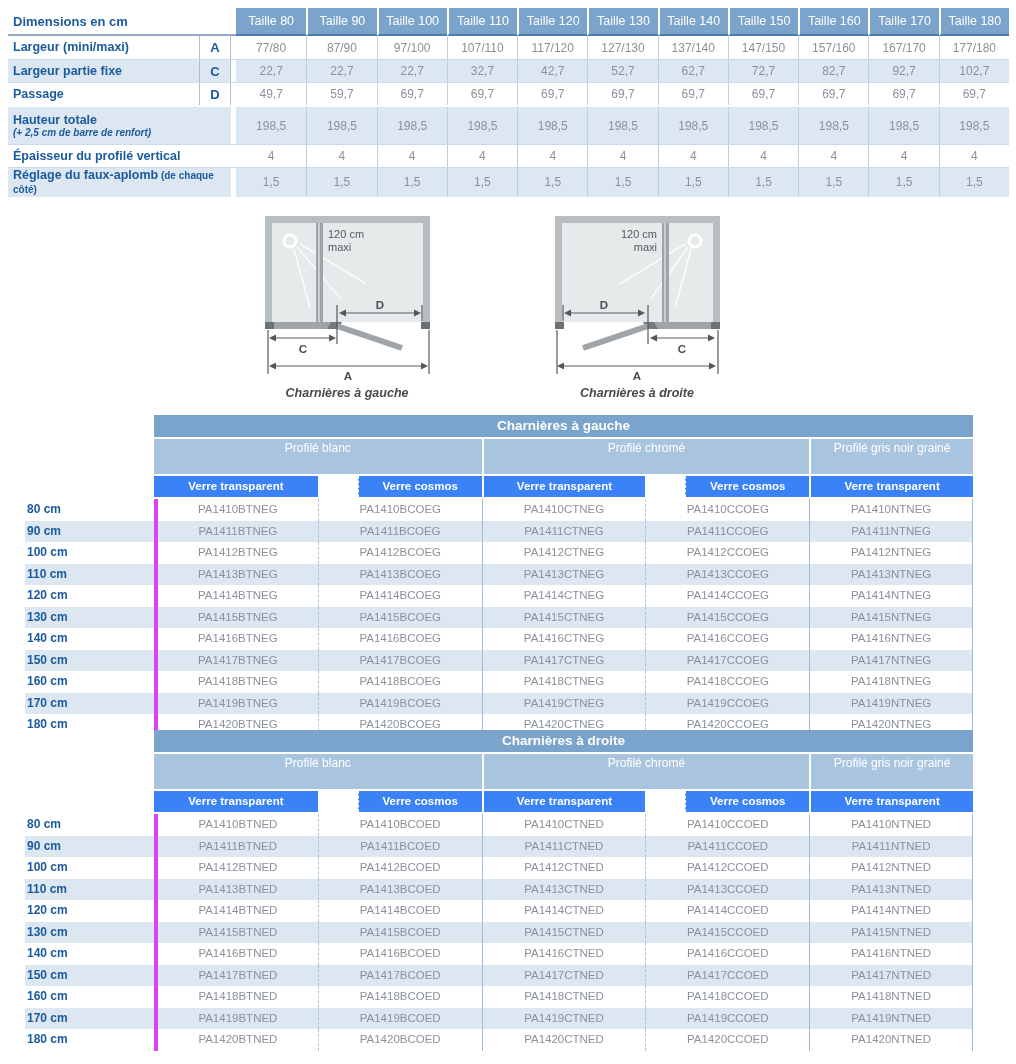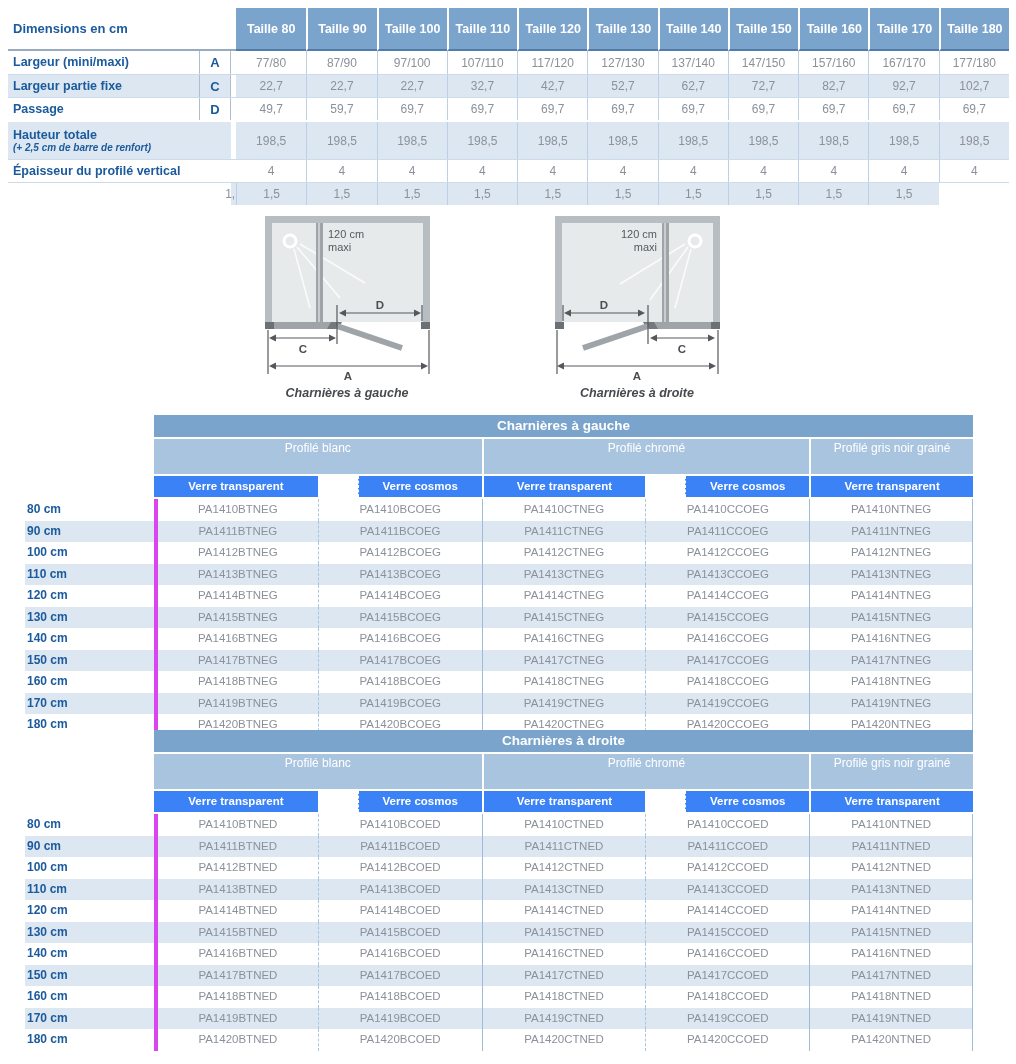--- a/index.html
+++ b/index.html
@@ -4,31 +4,31 @@
 <style>
   * { box-sizing: border-box; margin: 0; padding: 0; }
   html,body { width:1016px; height:1064px; background:#fff;
     font-family:"Liberation Sans", sans-serif; position:relative; overflow:hidden; }
 
   
   .dim-table { position:absolute; left:8px; top:8px; width:1001px; }
   .dtr { display:grid; align-items:stretch; }
   .dtr.with-letter { grid-template-columns:191px 32px 5px repeat(11,1fr); }
   .dtr.wide { grid-template-columns:223px 5px repeat(11,1fr); }
-  .dt-header { height:43px; }
+  .dt-header { height:28px; }
   .dt-row { height:23px; }
   .dt-tall { height:37px; }
   .dt-gap { margin-top:2px; }
   .line-top { border-top:1px solid #ccdbeb; }
   .dtr.stripe > div:not(.gap) { background:#dce7f1; }
   .dt-label-head { display:flex; align-items:center; padding-left:5px; color:#1b5a9c;
      font-weight:700; font-size:13px; border-bottom:2px solid #96abbf; }
   .dt-header .gap { border-bottom:2px solid #96abbf; }
   .dt-size-head { display:flex; align-items:center; justify-content:center;
-     background:#7ba4cc; color:#fff; font-weight:700; font-size:12.5px;
+     background:#7ba4cc; color:#fff; font-weight:400; font-size:12.5px;
      border-bottom:2px solid #4f7cab; }
   .dt-size-head.sep { border-left:2px solid #fff; }
   .dt-label { display:flex; flex-direction:column; justify-content:center;
      padding-left:5px; color:#1b5a9c; font-weight:700; font-size:12.5px; line-height:1.15; }
   .sub { font-size:10px; font-weight:700;font-style:italic; }
   .sub-in { font-size:10px; font-weight:700; }
   .dt-letter { display:flex; align-items:center; justify-content:center; color:#1b5a9c;
      font-weight:700; font-size:13px; border-left:1px solid #b0becb; border-right:1px solid #b0becb; }
   .dt-val { display:flex; align-items:center; justify-content:center;
      color:#8b919b; font-size:12px; }
@@ -173,20 +173,23 @@
       <div class="dt-val vsep">4</div>
       <div class="dt-val vsep">4</div>
       <div class="dt-val vsep">4</div>
       <div class="dt-val vsep">4</div>
       <div class="dt-val vsep">4</div>
       <div class="dt-val vsep">4</div>
       <div class="dt-val vsep">4</div>
       <div class="dt-val vsep">4</div>
     </div>
     <div class="dtr wide stripe dt-row line-top">
+      <div class="dt-label">
+        <span>Réglage du faux-aplomb<span class="sub-in"> (de chaque côté)</span></span>
+      </div>
       <div class="gap"></div>
       <div class="dt-val">1,5</div>
       <div class="dt-val vsep">1,5</div>
       <div class="dt-val vsep">1,5</div>
       <div class="dt-val vsep">1,5</div>
       <div class="dt-val vsep">1,5</div>
       <div class="dt-val vsep">1,5</div>
       <div class="dt-val vsep">1,5</div>
       <div class="dt-val vsep">1,5</div>
       <div class="dt-val vsep">1,5</div>

